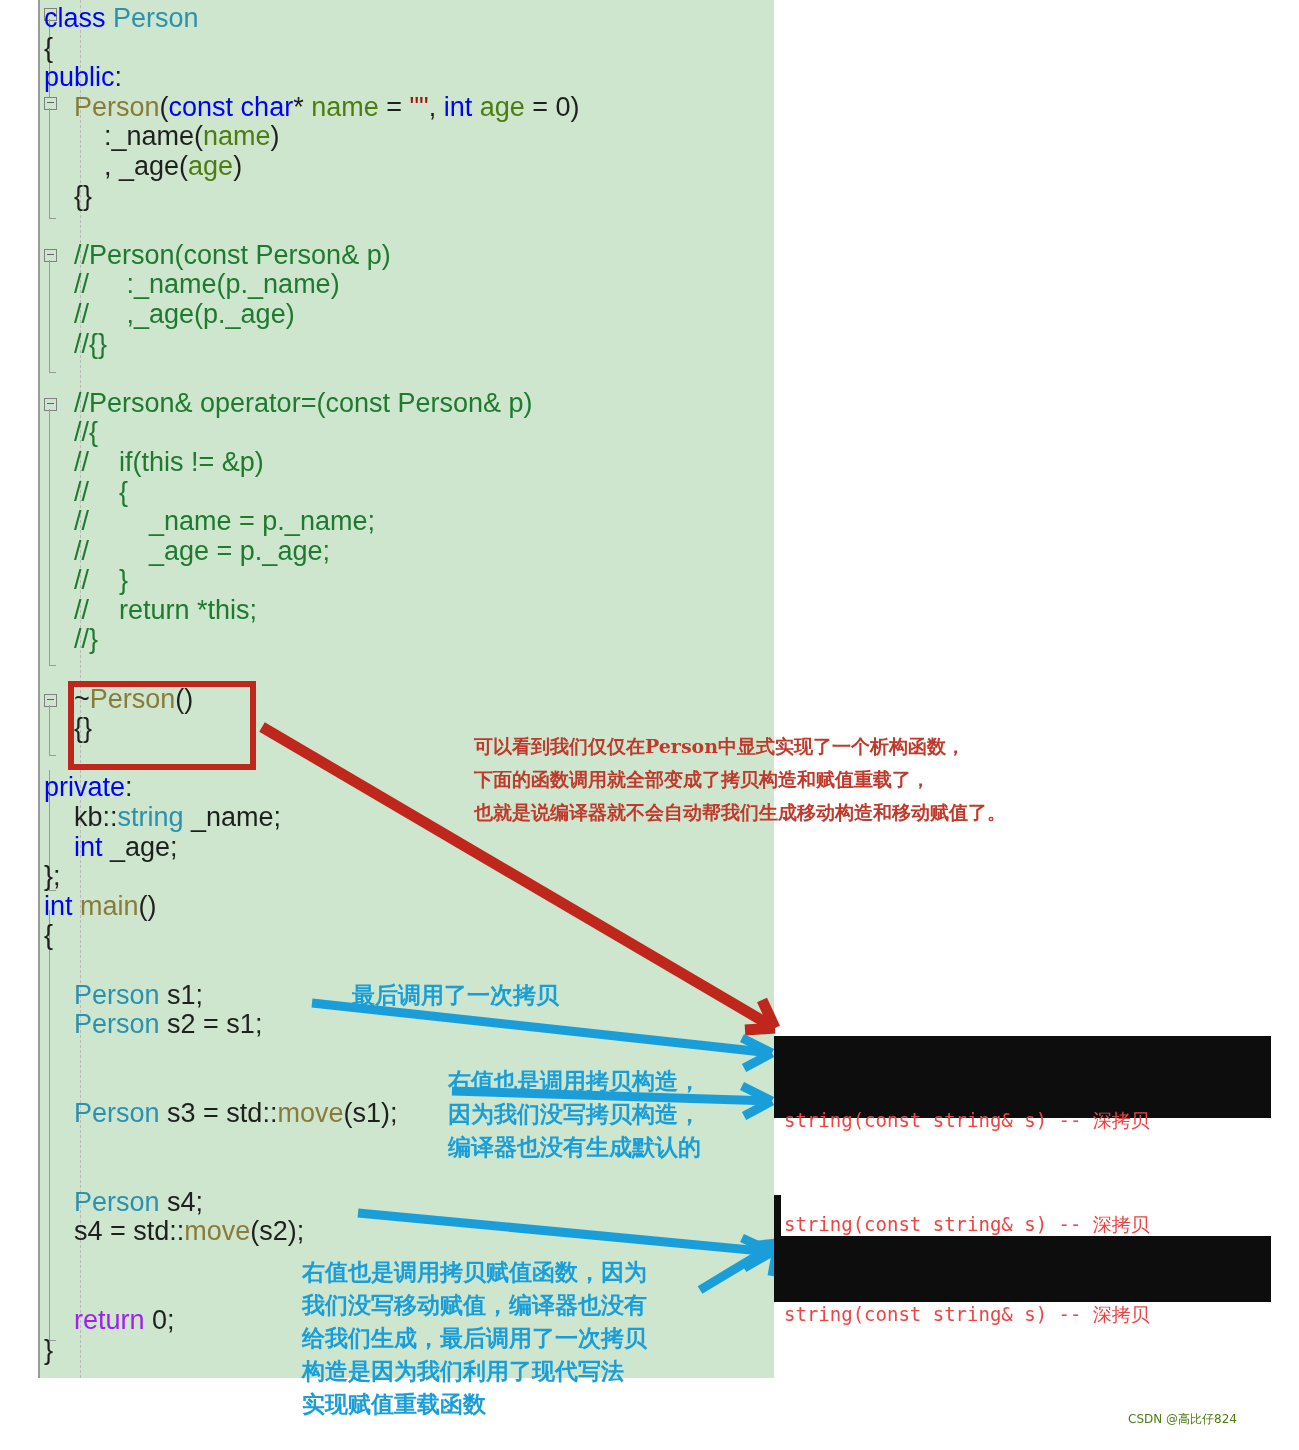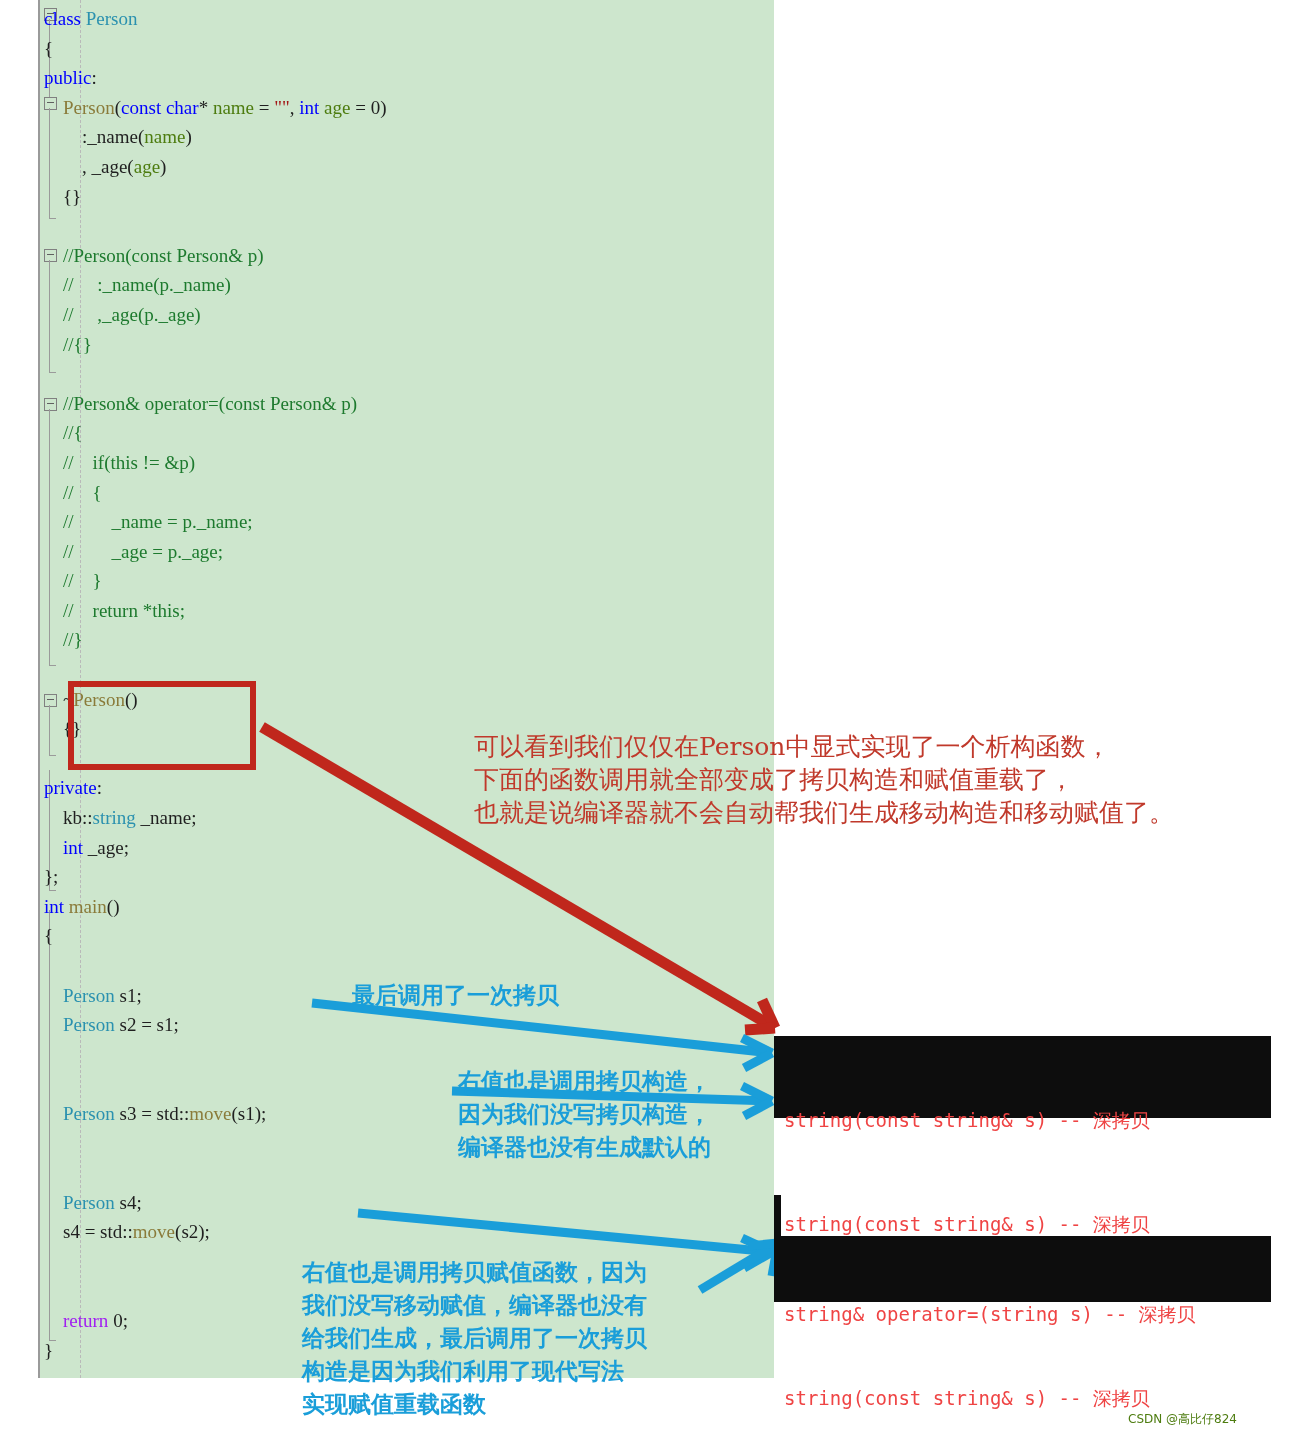--- a/index.html
+++ b/index.html
@@ -9,22 +9,22 @@
   
   #code-panel{position:absolute;left:38px;top:0;width:736px;height:1378px;
               background:#cde6cd;}
   #gutter-line{position:absolute;left:38px;top:0;width:2px;height:1378px;
                background:#9a9a9a;}
   #fold-rail{position:absolute;left:40px;top:0;width:20px;height:1378px;}
   #indent-guide{position:absolute;left:80px;top:0;width:0;height:1378px;
                 border-left:1px dashed #b9b9b9;}
 
   #code{position:absolute;left:44px;top:4px;width:720px;
-        font-family:Liberation Serif, serif;
-        font-size:19px;line-height:29.6px;white-space:pre;
+        font-family:Liberation Sans, sans-serif;
+        font-size:27px;line-height:29.6px;white-space:pre;
         color:#1f1f1f;letter-spacing:0px;}
   .ln{height:29.6px;}
   .kw{color:#0000ff;}
   .ty{color:#2b91af;}
   .fn{color:#8a7b3a;}
   .cm{color:#1d7a2e;}
   .st{color:#a31515;}
   .gy{color:#4d7c0f;}
   .pp{color:#a020f0;}
   .pl{color:#1f1f1f;}
@@ -34,23 +34,23 @@
         background:#cde6cd;}
   .fold:after{content:"";position:absolute;left:2px;top:4px;width:7px;height:1px;background:#606060;}
   .foldbar{position:absolute;left:9px;width:1px;background:#9a9a9a;}
   .foldend{position:absolute;left:9px;width:7px;height:1px;background:#9a9a9a;}
 
   
   #red-box{position:absolute;left:68px;top:681px;width:188px;height:89px;
            border:6px solid #c0271c;box-sizing:border-box;}
 
   
-  .ann-red{position:absolute;color:#c0392b;font-weight:normal;
+  .ann-red{position:absolute;color:#c0392b;font-weight:bold;
            font-family:"DejaVu Serif","Liberation Serif",serif;
-           font-size:25px;line-height:33px;white-space:pre;}
+           font-size:19px;line-height:33px;white-space:pre;}
   .ann-blue{position:absolute;color:#1a9ed9;font-weight:bold;
             font-family:"DejaVu Serif","Liberation Serif",serif;
             font-size:23px;line-height:33px;white-space:pre;}
 
   
   .console{position:absolute;background:#0d0d0d;color:#ef4444;
            font-family:"DejaVu Sans Mono","Liberation Mono",monospace;
            font-size:19px;line-height:28px;white-space:pre;}
   #console-1{left:774px;top:1036px;width:497px;height:82px;padding:14px 0 0 10px;box-sizing:border-box;}
   #console-1 .row{height:48px;}
@@ -127,35 +127,34 @@
     <line x1="778" y1="1243" x2="772" y2="1276" stroke="#1a9ed9" stroke-width="9"></line>
   </g>
 </svg>
 
 <div class="ann-red" style="left:474px;top:730px;">可以看到我们仅仅在Person中显式实现了一个析构函数，
 下面的函数调用就全部变成了拷贝构造和赋值重载了，
 也就是说编译器就不会自动帮我们生成移动构造和移动赋值了。</div>
 
 <div class="ann-blue" style="left:352px;top:978px;">最后调用了一次拷贝</div>
 
-<div class="ann-blue" style="left:458px;top:1064px;">右值也是调用拷贝构造，
+<div class="ann-blue" style="left:448px;top:1064px;">右值也是调用拷贝构造，
 因为我们没写拷贝构造，
 编译器也没有生成默认的</div>
 
 <div class="ann-blue" style="left:302px;top:1255px;">右值也是调用拷贝赋值函数，因为
 我们没写移动赋值，编译器也没有
 给我们生成，最后调用了一次拷贝
 构造是因为我们利用了现代写法
 实现赋值重载函数</div>
 
 <div id="console-1" class="console">
   <div class="row">string(const string&amp; s) -- 深拷贝</div>
   <div class="row">string(const string&amp; s) -- 深拷贝</div>
 </div>
 
 <div id="console-edge"></div>
 
 <div id="console-2" class="console">
-  <div>string&amp; operator=(string s) -- 深拷贝</div>
   <div>string(const string&amp; s) -- 深拷贝</div>
 </div>
 
 <div id="watermark">CSDN @高比仔824</div>
 
 </body></html>

